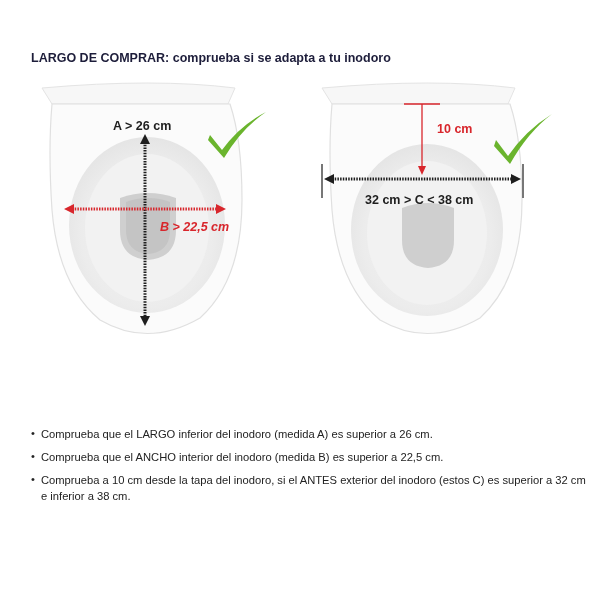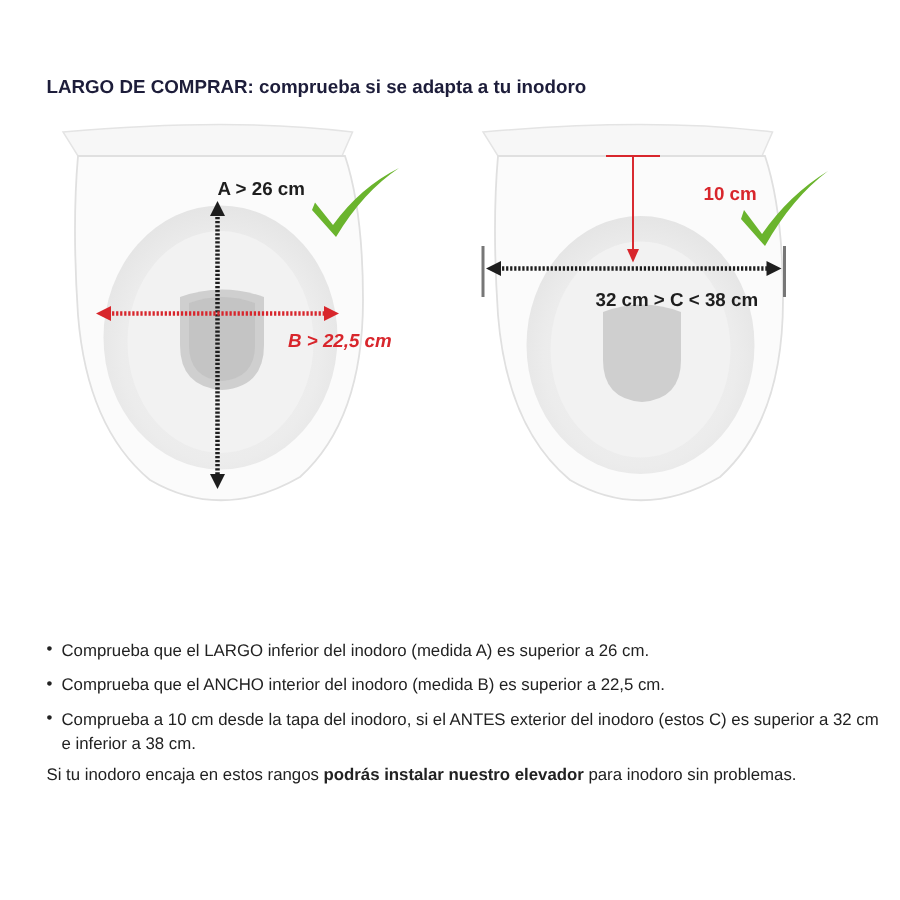--- a/index.html
+++ b/index.html
@@ -1,21 +1,21 @@
 <!DOCTYPE html>
 <html><head>
 <meta charset="utf-8">
 <style>
   html,body{margin:0;padding:0;background:#fff;}
   body{width:600px;height:600px;position:relative;overflow:hidden;font-family:"Liberation Sans",sans-serif;color:#222;}
   .title{position:absolute;left:31px;top:51px;font-size:12.5px;font-weight:bold;color:#1d1d3a;white-space:nowrap;}
   .title .rest{font-weight:bold;color:#1d1d3a;}
   .figure{position:absolute;top:80px;width:250px;height:260px;}
   .figure svg{position:absolute;left:0;top:0;}
-  .lbl{position:absolute;font-weight:bold;font-size:12.5px;white-space:nowrap;margin-left:32px;}
+  .lbl{position:absolute;font-weight:bold;font-size:12.5px;white-space:nowrap;}
   .lbl.black{color:#1e1e1e;}
   .lbl.red{color:#d8262c;}
   .section{position:absolute;left:31px;top:426px;width:560px;font-size:11.2px;color:#222;}
   .section h2{margin:0 0 7px 0;font-size:11.2px;font-weight:bold;color:#1d1d3a;}
   .bullet{position:relative;padding-left:10px;line-height:16px;margin-bottom:7px;}
   .bullet .dot{position:absolute;left:0;top:-1px;}
   .bullet b{font-weight:normal;}
   .closing{line-height:16px;}
 </style>
 </head>
@@ -101,16 +101,13 @@
   <div class="bullet">
     <span class="dot">•</span>
     <span>Comprueba que el ANCHO interior del inodoro </span><b>(medida B) es superior a 22,5 cm.</b>
   </div>
 
   <div class="bullet" style="margin-bottom:5px;">
     <span class="dot">•</span>
     <span>Comprueba a </span><b>10 cm</b><span> desde la tapa del inodoro, si el </span><b>ANTES exterior del inodoro</b><b> (estos C) </b><b>es superior a 32 cm e inferior a 38 cm.</b>
   </div>
 
-  <div class="closing">
-    <span>Si tu inodoro encaja en estos rangos </span><b>podrás instalar nuestro elevador</b><span> para inodoro sin problemas.</span>
-  </div>
 </div>
 
 </body></html>

